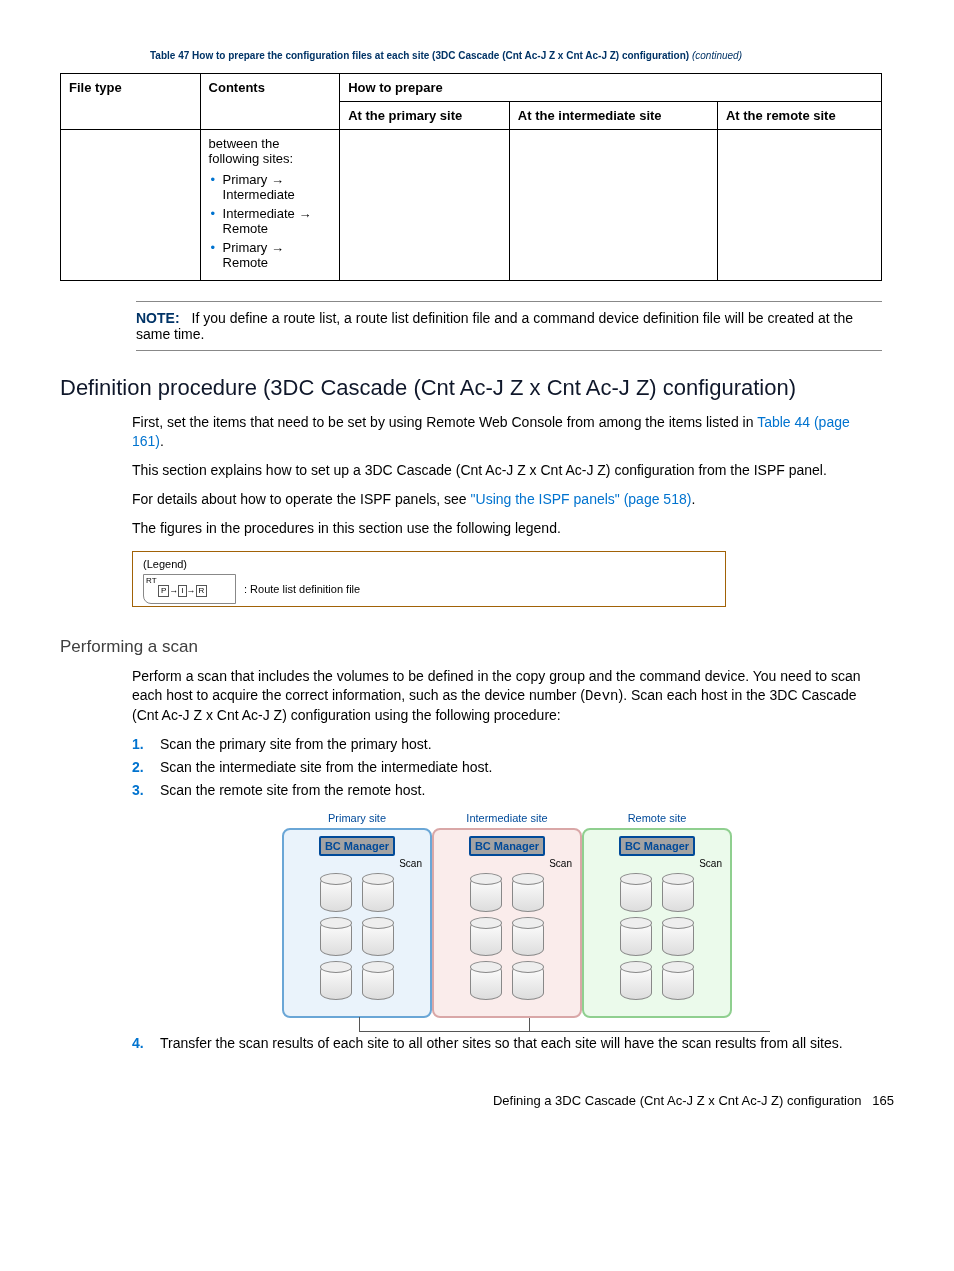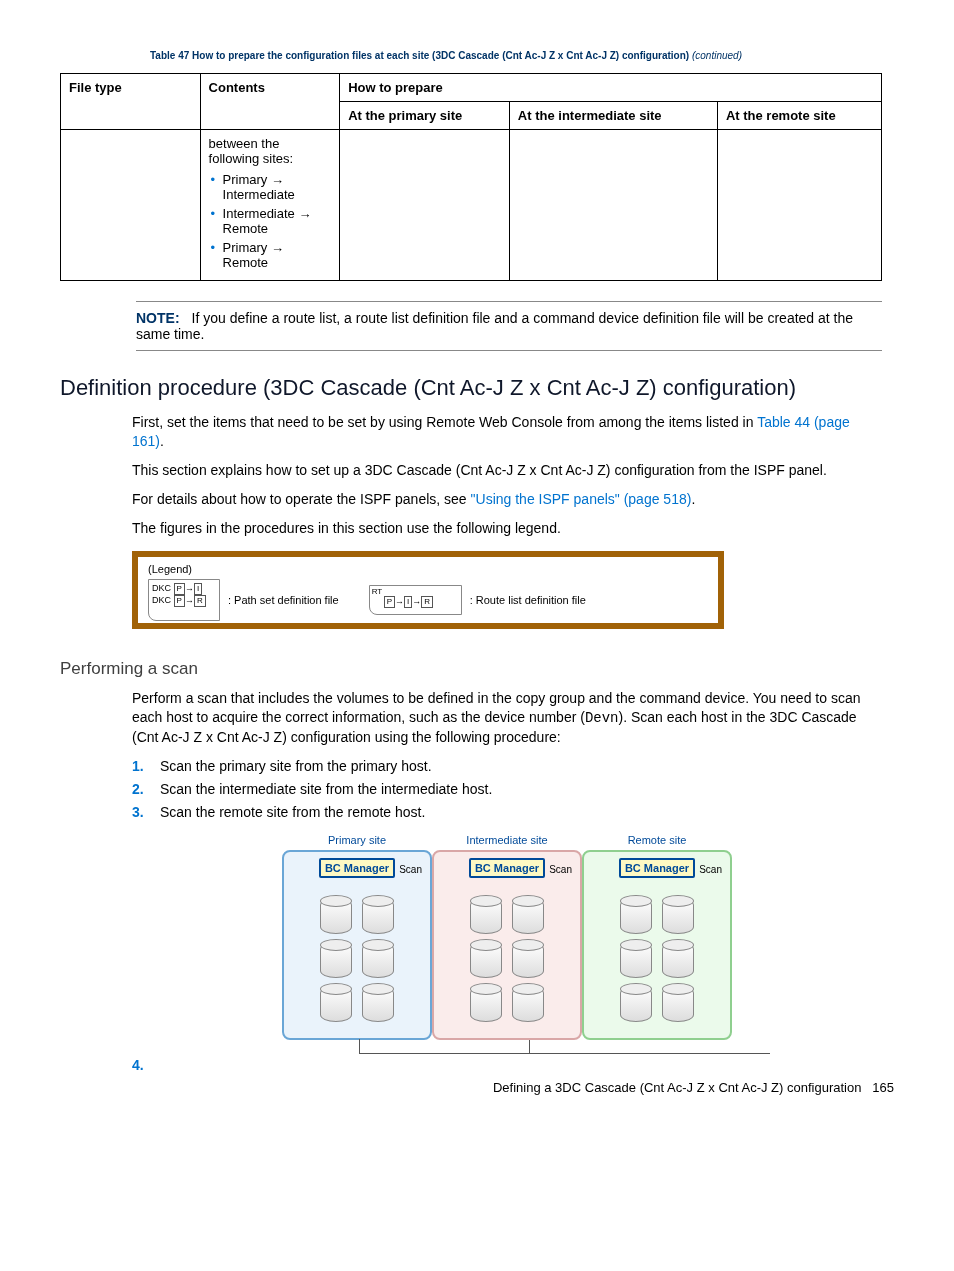--- a/index.html
+++ b/index.html
@@ -101,23 +101,23 @@
     margin-bottom: 4px;
     line-height: 1.35;
   }
   ol.steps li .num {
     color: #0073cf;
     font-weight: bold;
     position: absolute;
     left: 0;
   }
   .legend-box {
-    border: 6px solid #a16207;
+    border: 1px solid #a16207;
     display: inline-block;
-    padding: 6px 10px 2px 10px;
+    padding: 6px 22px 2px 10px;
     font-size: 11px;
     margin: 4px 0 8px 0;
   }
   .legend-row {
     display: flex;
     align-items: center;
     gap: 30px;
   }
   .legend-item {
     display: flex;
@@ -169,32 +169,32 @@
     padding: 6px 6px 10px 6px;
     height: 190px;
     position: relative;
     box-sizing: border-box;
   }
   .site-primary { border-color: #6aa6d6; background: #eaf3fb; }
   .site-intermediate { border-color: #d9a7a7; background: #faeceb; }
   .site-remote { border-color: #8fcf8f; background: #ebfaeb; }
   .bc-manager {
     border: 2px solid #004a99;
-    background: #fef9c3;
+    background: #a3a3a3;
     color: #004a99;
     font-weight: bold;
     font-size: 11px;
     padding: 2px 4px;
     display: inline-block;
     border-radius: 2px;
   }
   .scan-label {
     font-size: 10px;
     position: absolute;
-    top: 12px;
+    top: 28px;
     right: 8px;
   }
   .cyl-row {
     display: flex;
     justify-content: center;
     gap: 10px;
     margin-top: 20px;
   }
   .cyl-col { display: flex; flex-direction: column; gap: 8px; align-items: center; }
   .cylinder {
@@ -283,27 +283,20 @@
   <p class="body-text">This section explains how to set up a 3DC Cascade (Cnt Ac-J Z x Cnt Ac-J Z) configuration from the ISPF panel.</p>
   <p class="body-text">
     <span>For details about how to operate the ISPF panels, see </span><span class="link">"Using the ISPF panels" (page 518)</span><span>.</span>
   </p>
   <p class="body-text">The figures in the procedures in this section use the following legend.</p>
 
   <div class="legend-box" style="width:560px;">
     <div>(Legend)</div>
     <div class="legend-row" style="margin-top:4px;">
       <div class="legend-item">
-        <div class="file-icon" style="width:72px;height:42px;">
-          <span class="dkc-line"><span>DKC</span> <span class="mini-box">P</span>→<span class="mini-box">I</span></span>
-          <span class="dkc-line"><span>DKC</span> <span class="mini-box">P</span>→<span class="mini-box">R</span></span>
-        </div>
-        <span>: Path set definition file</span>
-      </div>
-      <div class="legend-item">
         <div class="file-icon rt" style="width:93px;height:30px;padding-top:10px;padding-left:14px;">
           <span class="mini-box">P</span>→<span class="mini-box">I</span>→<span class="mini-box">R</span>
         </div>
         <span>: Route list definition file</span>
       </div>
     </div>
   </div>
 </div>
 
 <h3 class="subsection-head">Performing a scan</h3>
@@ -374,19 +367,19 @@
               <div class="cylinder"></div>
               <div class="cylinder"></div>
               <div class="cylinder"></div>
             </div>
         </div>
       </div>
     </div>
   </div>
 
   <ol class="steps">
-    <li><span class="num">4.</span></li>
+    <li><span class="num">4.</span><span>Transfer the scan results of each site to all other sites so that each site will have the scan results from all sites.</span></li>
   </ol>
 </div>
 
 <div class="footer">
   <span>Defining a 3DC Cascade (Cnt Ac-J Z x Cnt Ac-J Z) configuration</span>&nbsp;&nbsp;&nbsp;<span>165</span>
 </div>
 
 </body></html>

